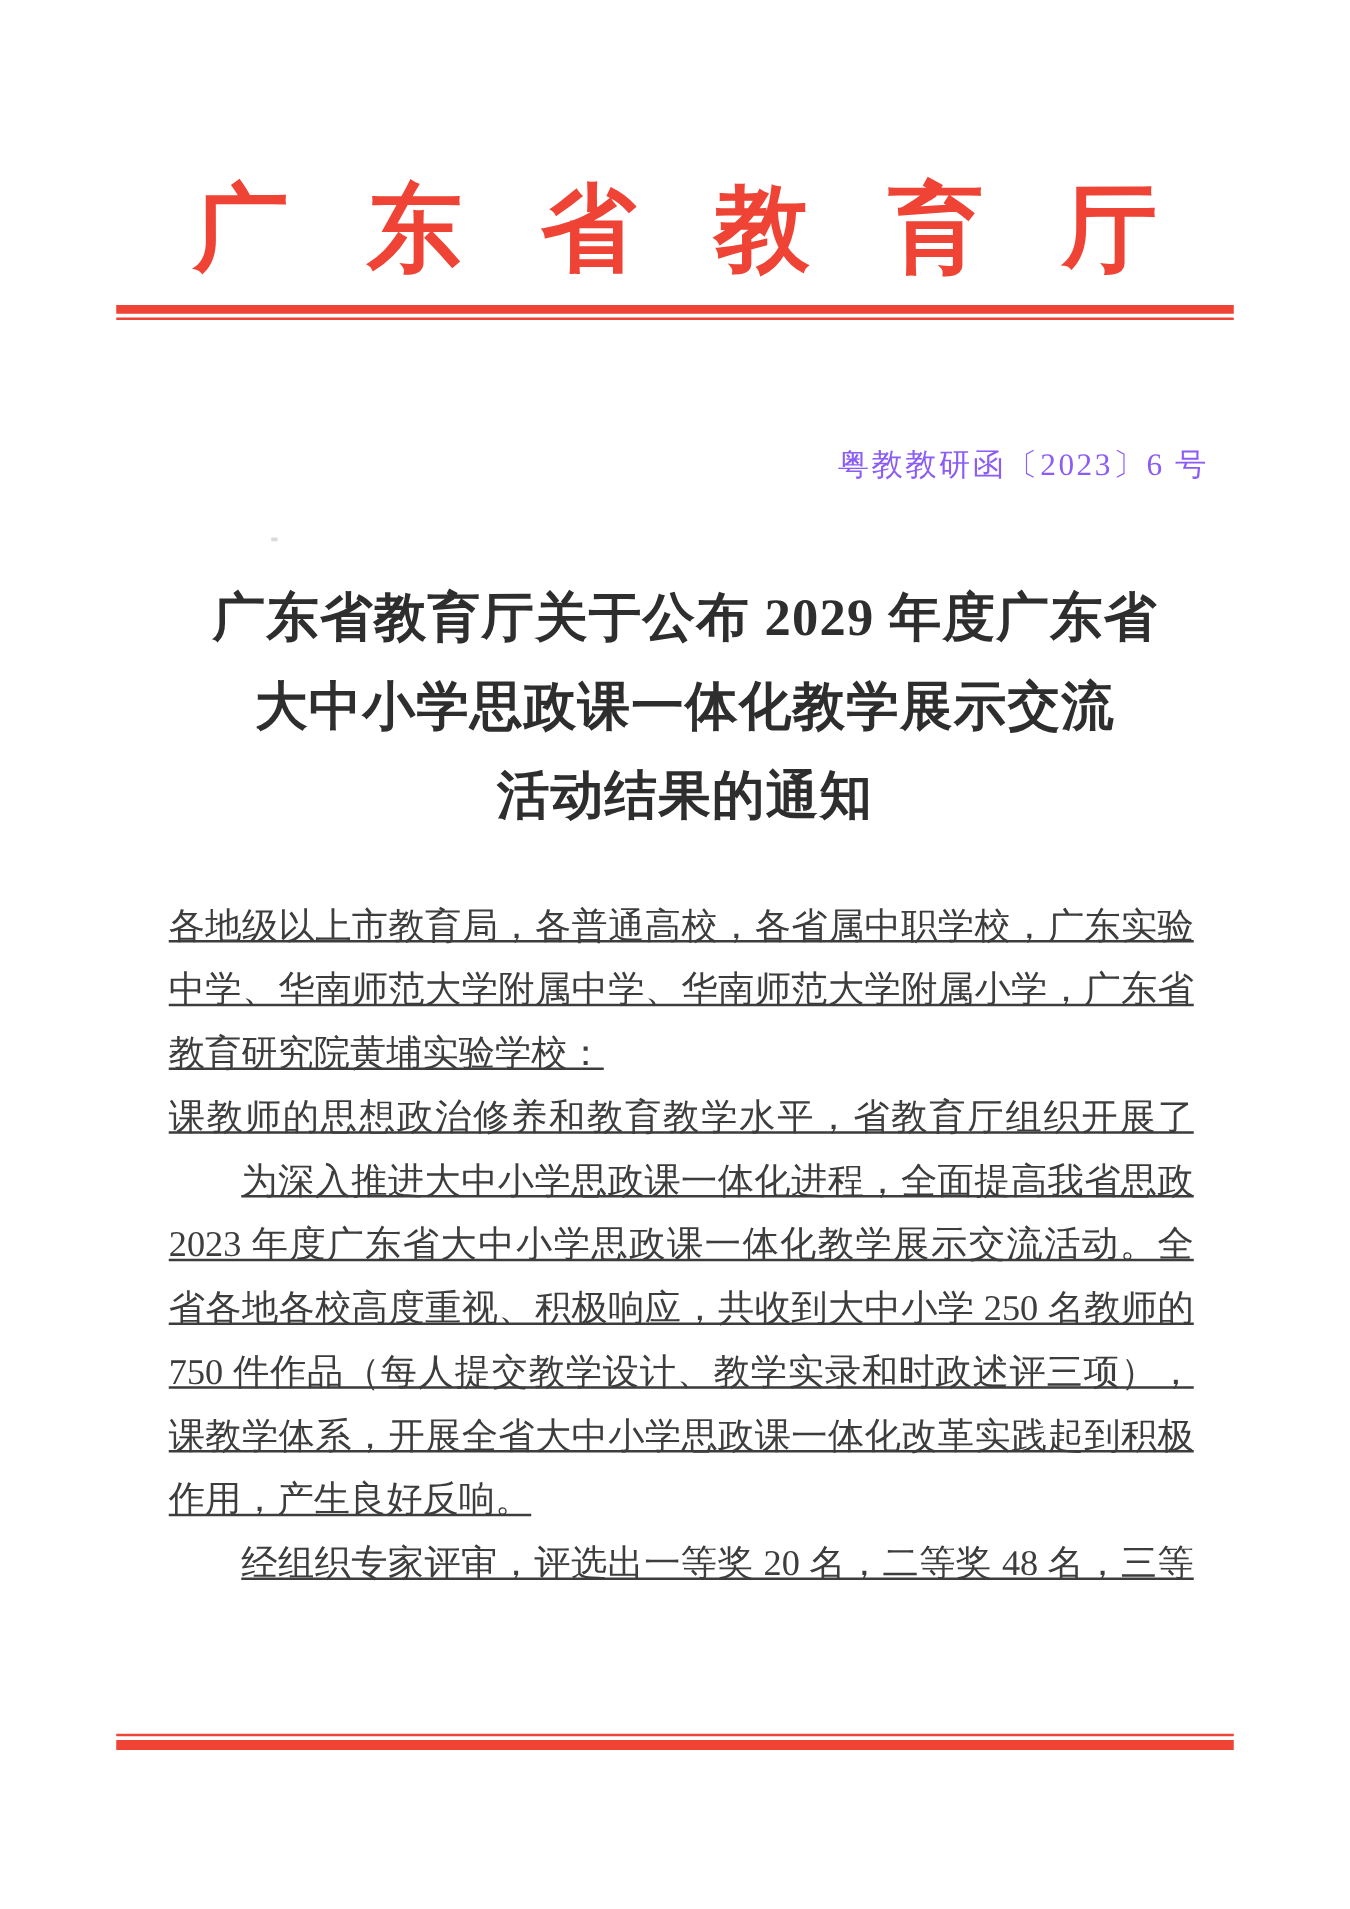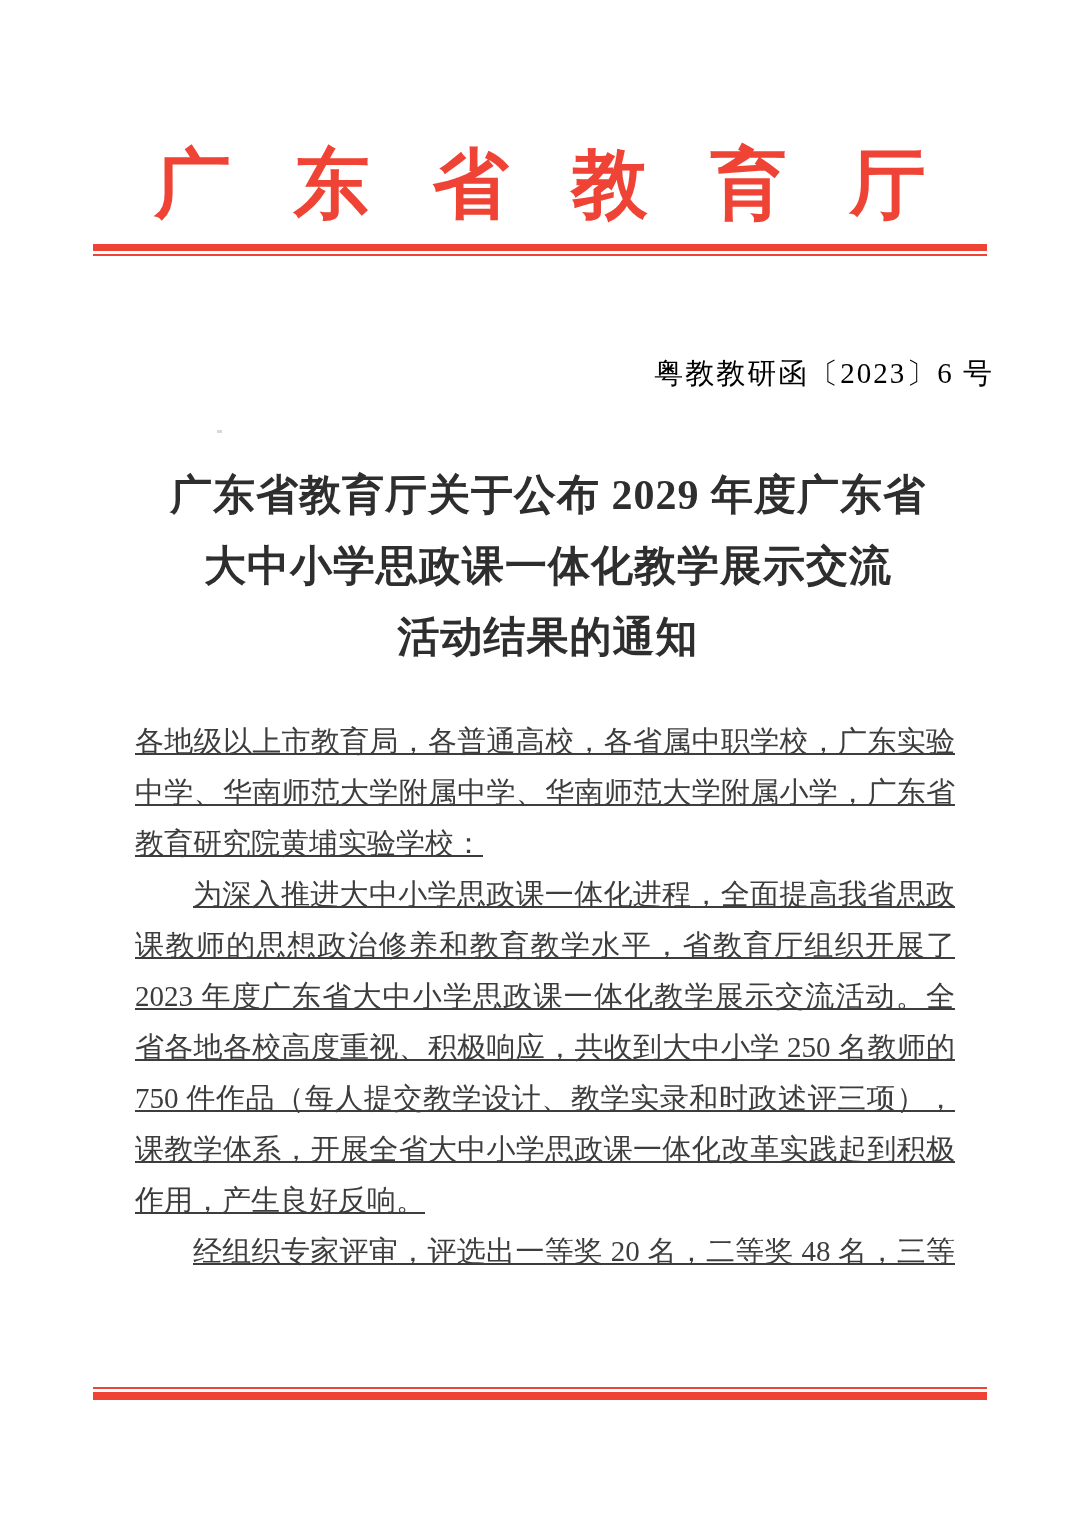--- a/index.html
+++ b/index.html
@@ -49,25 +49,25 @@
   .rule .gap{height:3px;background:transparent;}
   .header-rule{top:244px;}
   .footer-rule{top:1387px;}
   .footer-rule .thick{height:8px;}
   
   .doc-number{
     position:absolute;
     top:352px;
     left:0;
     width:1080px;
-    padding-right:86px;
+    padding-right:113px;
     text-align:right;
-    font-size:29px;
+    font-size:25px;
     line-height:42px;
-    color:#000000;
+    color:#8b5cf6;
     letter-spacing:2px;
   }
   
   .doc-title{
     position:absolute;
     top:460px;
     left:16px;
     width:1064px;
     text-align:center;
     color:var(--title-ink);
@@ -138,22 +138,22 @@
 
   <div class="doc-body">
 
     <div>
       <div class="body-line">各地级以上市教育局，各普通高校，各省属中职学校，广东实验</div>
       <div class="body-line">中学、华南师范大学附属中学、华南师范大学附属小学，广东省</div>
       <div class="body-line para-end">教育研究院黄埔实验学校：</div>
     </div>
 
     <div>
+      <div class="body-line">课教师的思想政治修养和教育教学水平，省教育厅组织开展了</div>
       <div class="body-line first-indent">为深入推进大中小学思政课一体化进程，全面提高我省思政</div>
-      <div class="body-line">课教师的思想政治修养和教育教学水平，省教育厅组织开展了</div>
       <div class="body-line">2023 年度广东省大中小学思政课一体化教学展示交流活动。全</div>
       <div class="body-line">省各地各校高度重视、积极响应，共收到大中小学 250 名教师的</div>
       <div class="body-line">750 件作品（每人提交教学设计、教学实录和时政述评三项），</div>
       <div class="body-line">课教学体系，开展全省大中小学思政课一体化改革实践起到积极</div>
       <div class="body-line para-end">作用，产生良好反响。</div>
     </div>
 
     <div>
       <div class="body-line first-indent">经组织专家评审，评选出一等奖 20 名，二等奖 48 名，三等</div>
     </div>

